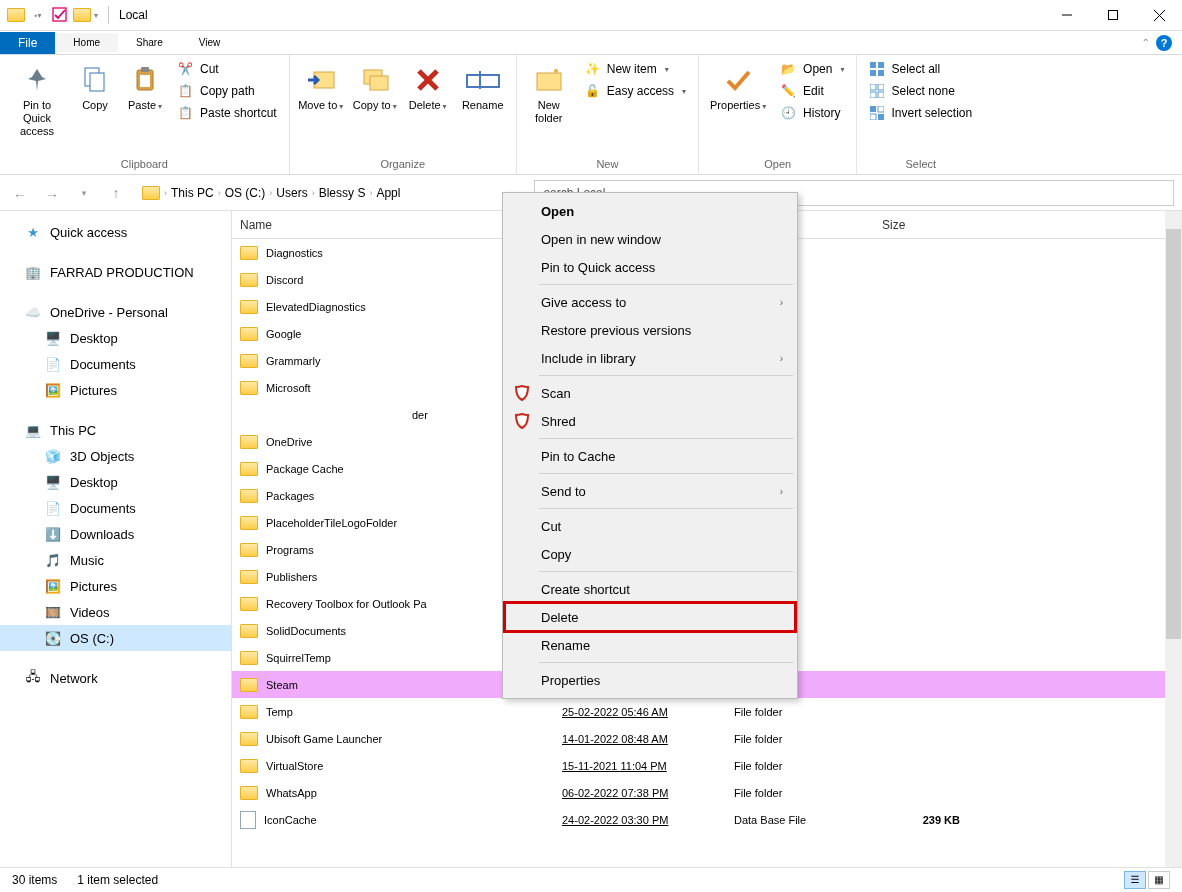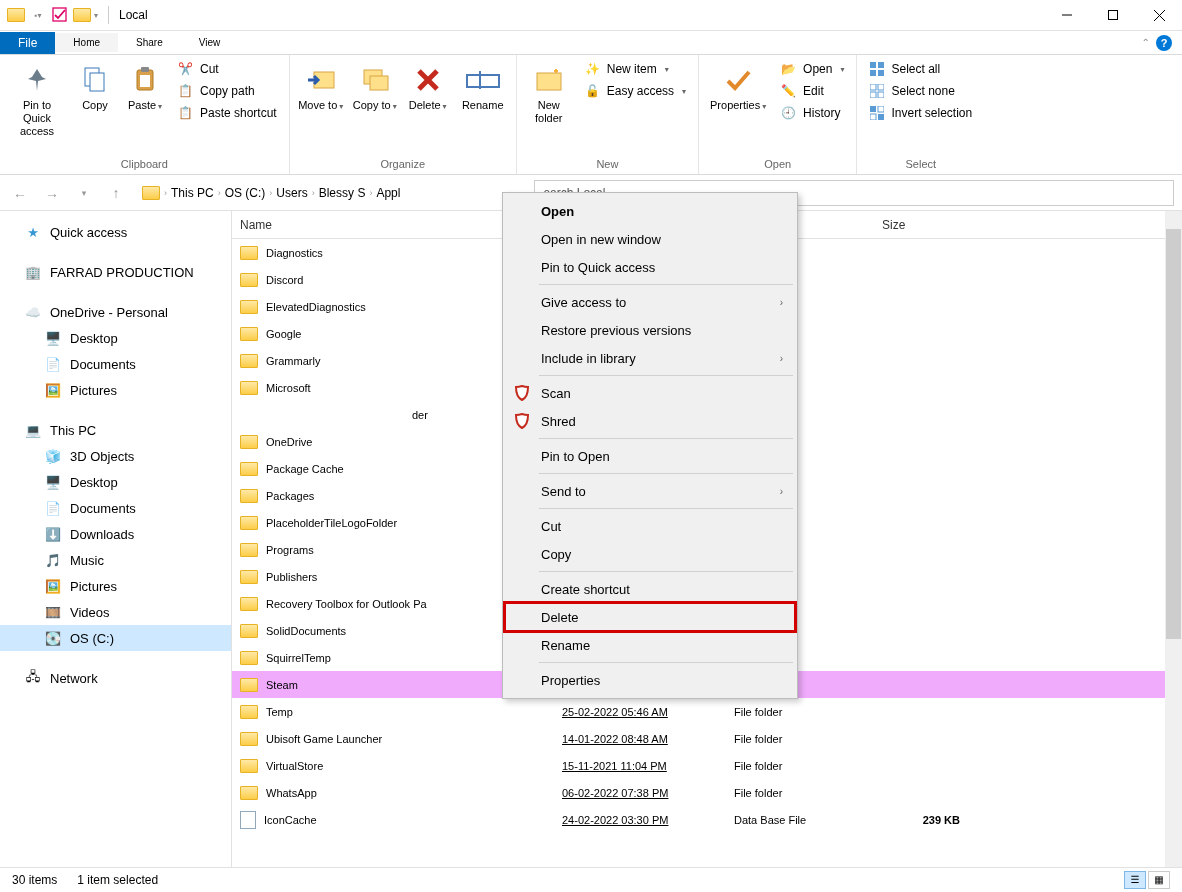--- a/index.html
+++ b/index.html
@@ -679,21 +679,21 @@
   <div class="cm-item">
       <span class="cm-ico">
         <svg width="16" height="16">
           <path d="M8 1 C11 2 13 2 14 2 C14 9 12 13 8 15 C4 13 2 9 2 2 C3 2 5 2 8 1 Z" fill="#fff" stroke="#c42b1c" stroke-width="2"></path>
         </svg>
       </span>
       <span>Shred</span>
     </div>
   <div class="cm-sep"></div>
   <div class="cm-item">
-      <span>Pin to Open</span>
+      <span>Pin to Cache</span>
     </div>
   <div class="cm-sep"></div>
   <div class="cm-item">
       <span>Send to</span>
       <span class="cm-arrow">›</span>
     </div>
   <div class="cm-sep"></div>
   <div class="cm-item">
       <span>Cut</span>
     </div>

